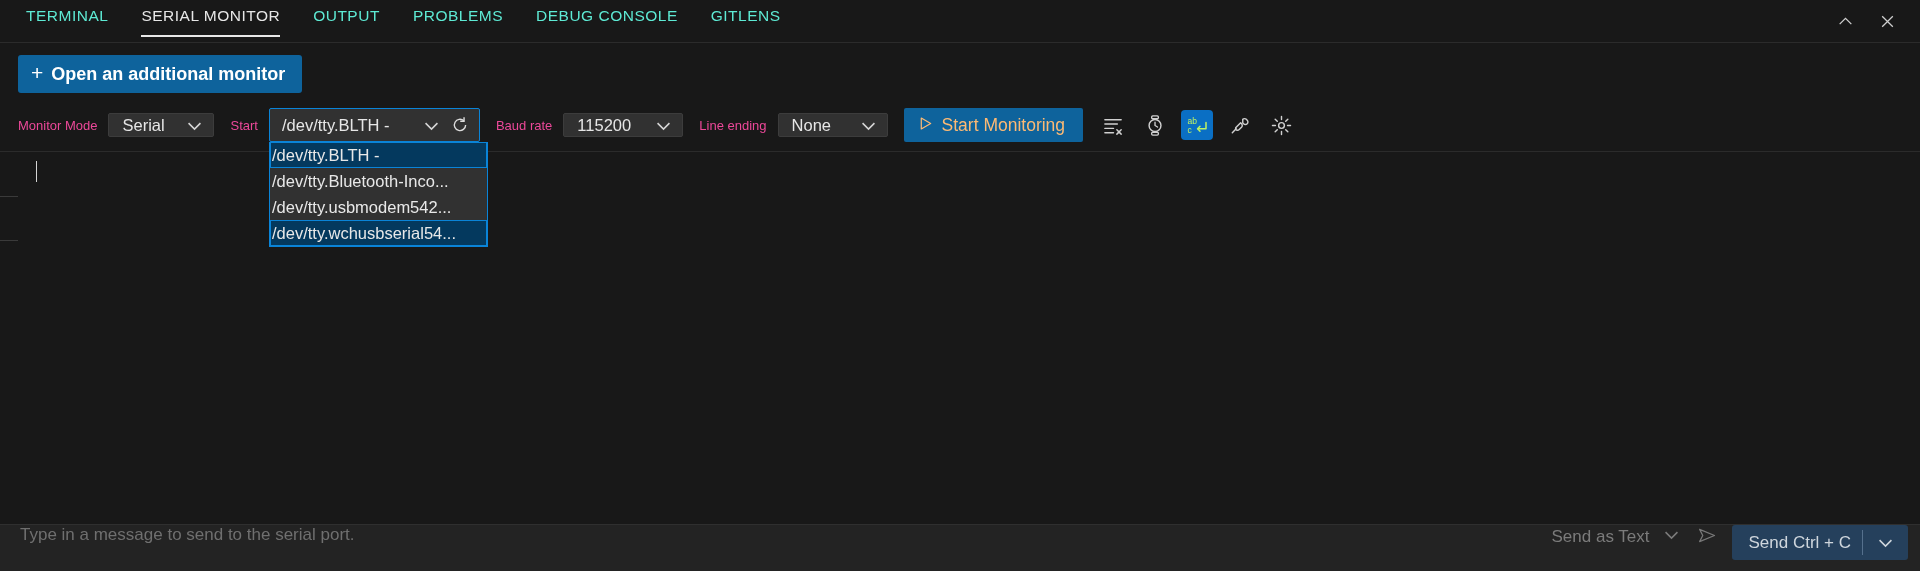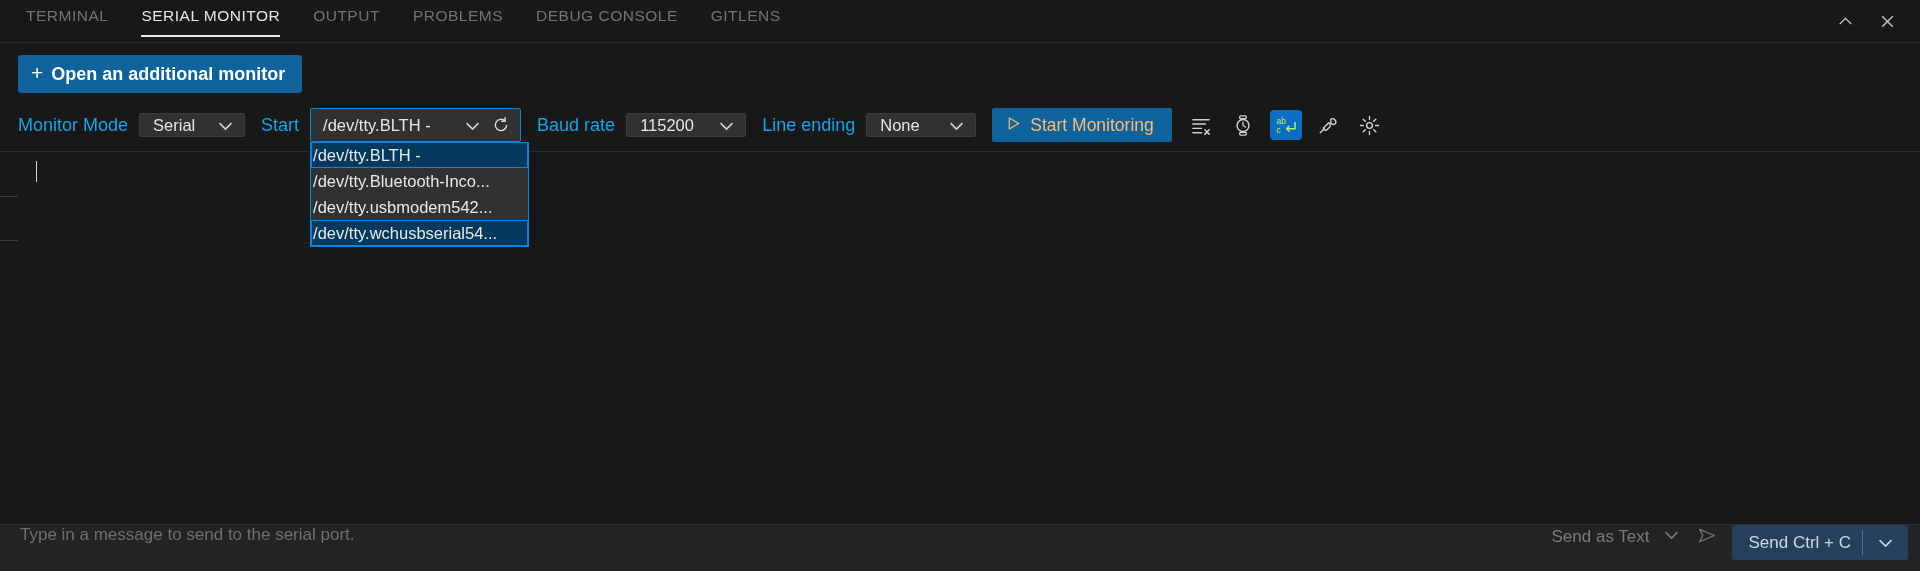--- a/index.html
+++ b/index.html
@@ -15,21 +15,21 @@
   .tabbar {
     height: 43px; min-height: 43px;
     display: flex; align-items: center;
     padding-left: 26px;
     background: #181818;
     border-bottom: 1px solid #2b2b2b;
     position: relative;
   }
   .tab {
     font-size: 15.5px; letter-spacing: .5px;
-    color: #737373; text-transform: uppercase;
+    color: #5eead4; text-transform: uppercase;
     padding: 0 0 10px 0; margin-right: 33px;
     height: 43px; display: flex; align-items: center; position: relative;
     cursor: pointer; white-space: nowrap;
   }
   .tab.active { color: #e7e7e7; }
   .tab.active::after {
     content: ""; position: absolute; left: 0; right: 0; bottom: 6px;
     height: 2px; background: #e7e7e7;
   }
   .tabbar-actions { margin-left: auto; display: flex; align-items: center; gap: 12px; padding-right: 18px; }
@@ -42,21 +42,21 @@
     display: inline-flex; align-items: center; gap: 8px;
     background: #0e639c; color: #ffffff;
     font-size: 18px; font-weight: bold;
     padding: 8px 17px 9px 13px; border: none; border-radius: 3px; cursor: pointer;
     line-height: 1;
   }
   .addmon-plus { font-size: 21px; font-weight: normal; line-height: 1; position: relative; top: -1px; }
 
   
   .toolbar { display: flex; align-items: center; padding: 0 0 0 18px; height: 44px; min-height: 44px; gap: 0; }
-  .ctl-label { color: #0ea5e9; font-size: 18px; margin-right: 11px; white-space: nowrap; }
+  .ctl-label { color: #ec4899; font-size: 13px; margin-right: 11px; white-space: nowrap; }
   .ctl-label.gap { margin-left: 16px; }
 
   .select {
     display: inline-flex; align-items: center; justify-content: space-between;
     background: #313131; color: #e6e6e6;
     height: 24px; border: 1px solid #3c3c3c; border-radius: 2px;
     padding: 0 9px 0 13px; cursor: pointer; font-size: 16.5px; white-space: nowrap;
   }
   .select .chev { margin-left: 14px; display: flex; align-items: center; color: #d6d6d6; }
   .select.mode { min-width: 106px; }

